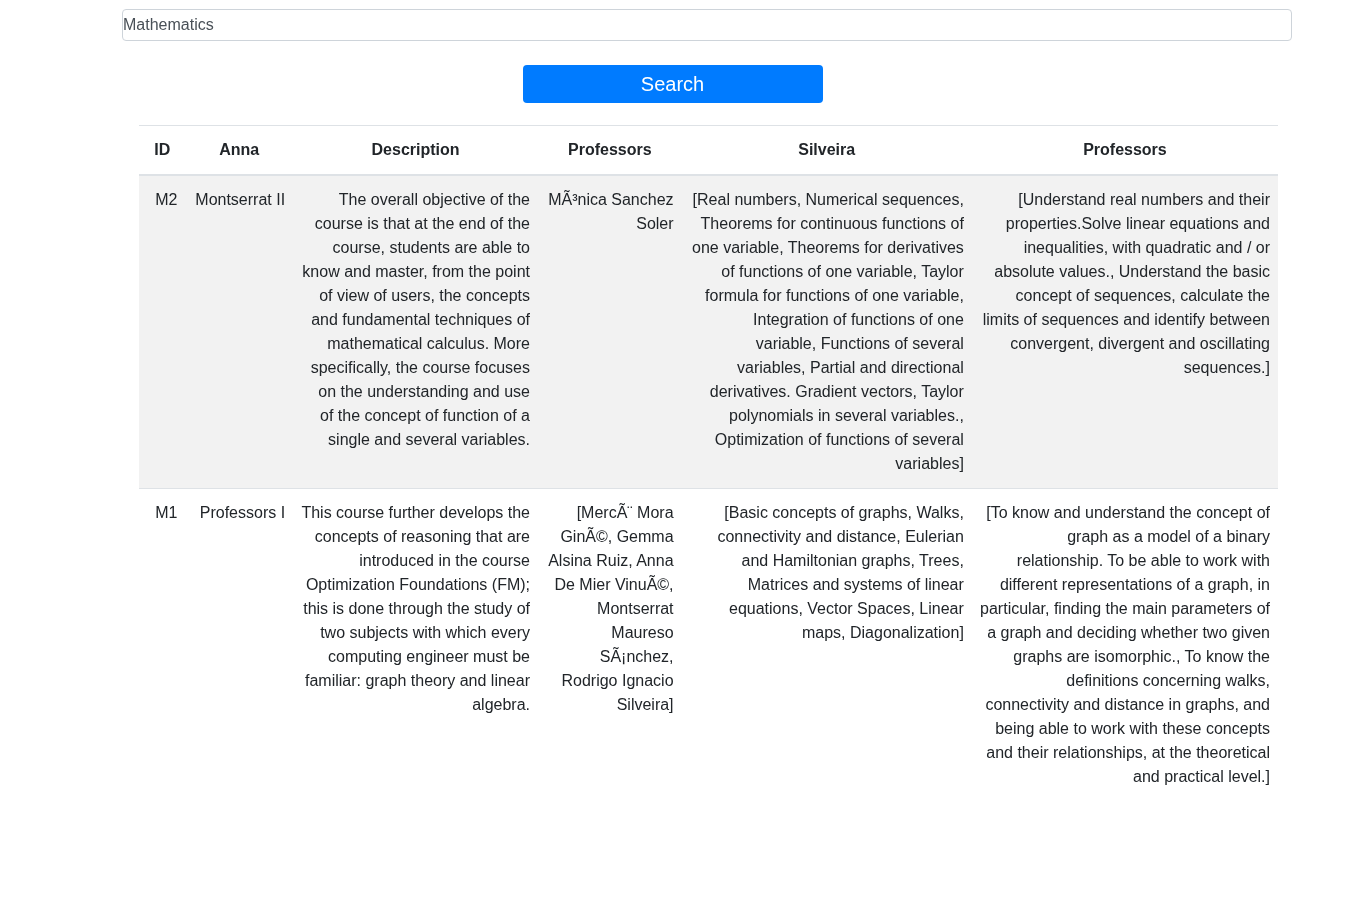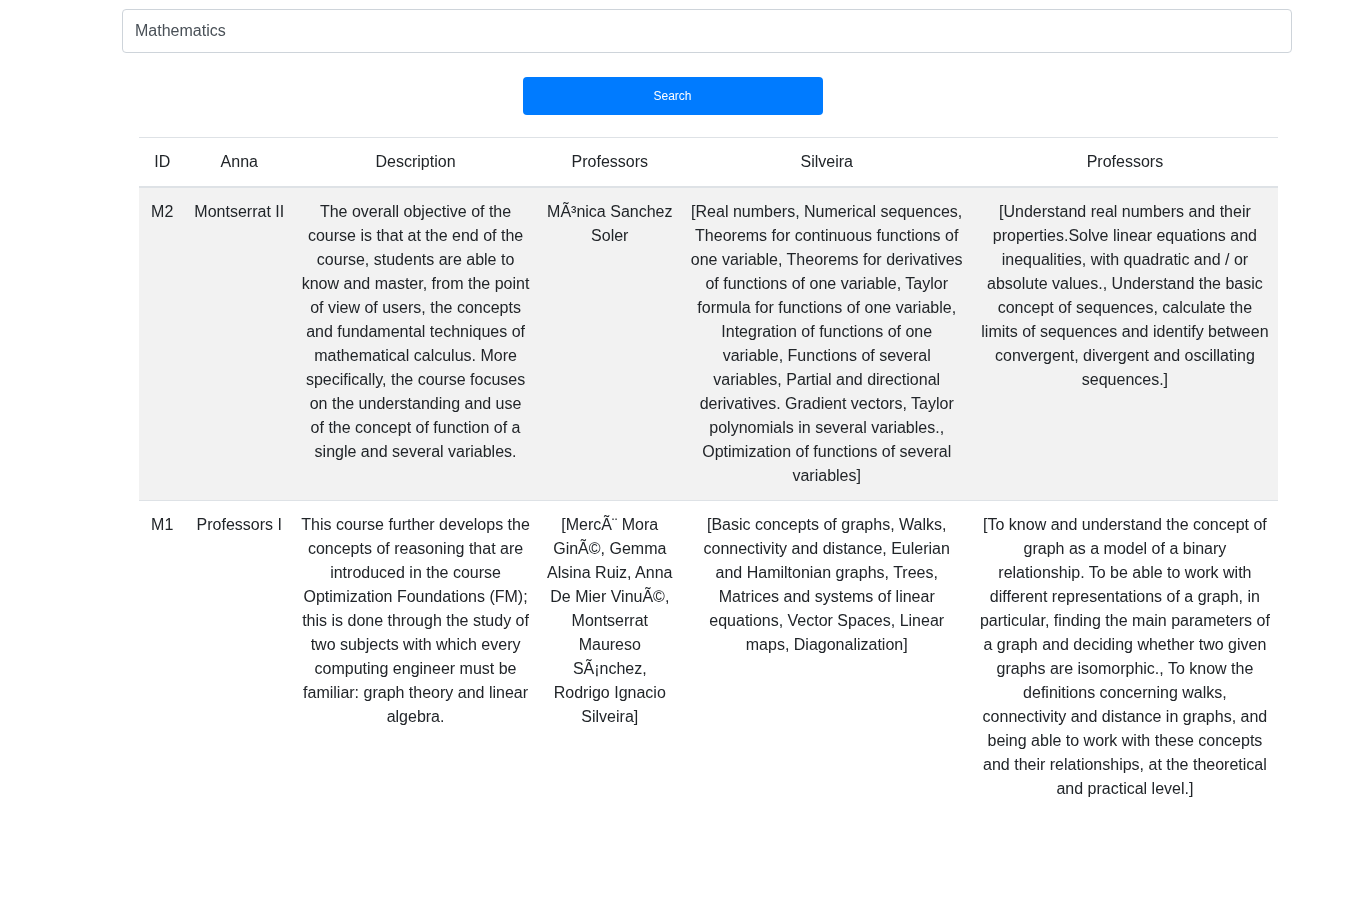--- a/index.html
+++ b/index.html
@@ -24,22 +24,22 @@
   }
 
   
   .search-row {
     padding: 9px 53px 0 122px;
   }
   .search-input {
     display: block;
     box-sizing: border-box;
     width: 1170px;
-    height: 44px;
-    padding: 6px 12px;
+    height: 32px;
+    padding: 6px 0;
     font-family: "Liberation Sans", sans-serif;
     font-size: 16px;
     line-height: 1.5;
     color: #495057;
     background-color: #ffffff;
     border: 1px solid #ced4da;
     border-radius: 4px;
     outline: none;
   }
   .search-input::placeholder { color: #9aa0a6; }
@@ -52,50 +52,50 @@
   }
   .search-button {
     box-sizing: border-box;
     width: 300px;
     height: 38px;
     border: none;
     border-radius: 4px;
     background-color: #007bff;
     color: #ffffff;
     font-family: "Liberation Sans", sans-serif;
-    font-size: 12px;
+    font-size: 20px;
     line-height: 1.5;
     cursor: pointer;
     padding: 0;
   }
 
   
   .table-wrap {
     margin-top: 22px;
     padding: 0 67px 0 139px;
   }
   table.results {
     width: 1139px;
     border-collapse: collapse;
     font-size: 16px;
     line-height: 1.5;
   }
   table.results thead th {
-    font-weight: normal;
+    font-weight: bold;
     font-size: 16px;
     color: #212529;
     text-align: center;
     vertical-align: bottom;
     padding: 12px 8px;
     border-top: 1px solid #dee2e6;
     border-bottom: 2px solid #dee2e6;
     background: #ffffff;
   }
   table.results tbody td {
-    text-align: center;
+    text-align: right;
     vertical-align: top;
     padding: 12px 8px;
     color: #212529;
     border-top: 1px solid #dee2e6;
   }
   table.results tbody tr.striped td {
     background-color: #f2f2f2;
   }
   table.results tbody tr:first-child td {
     border-top: none;

